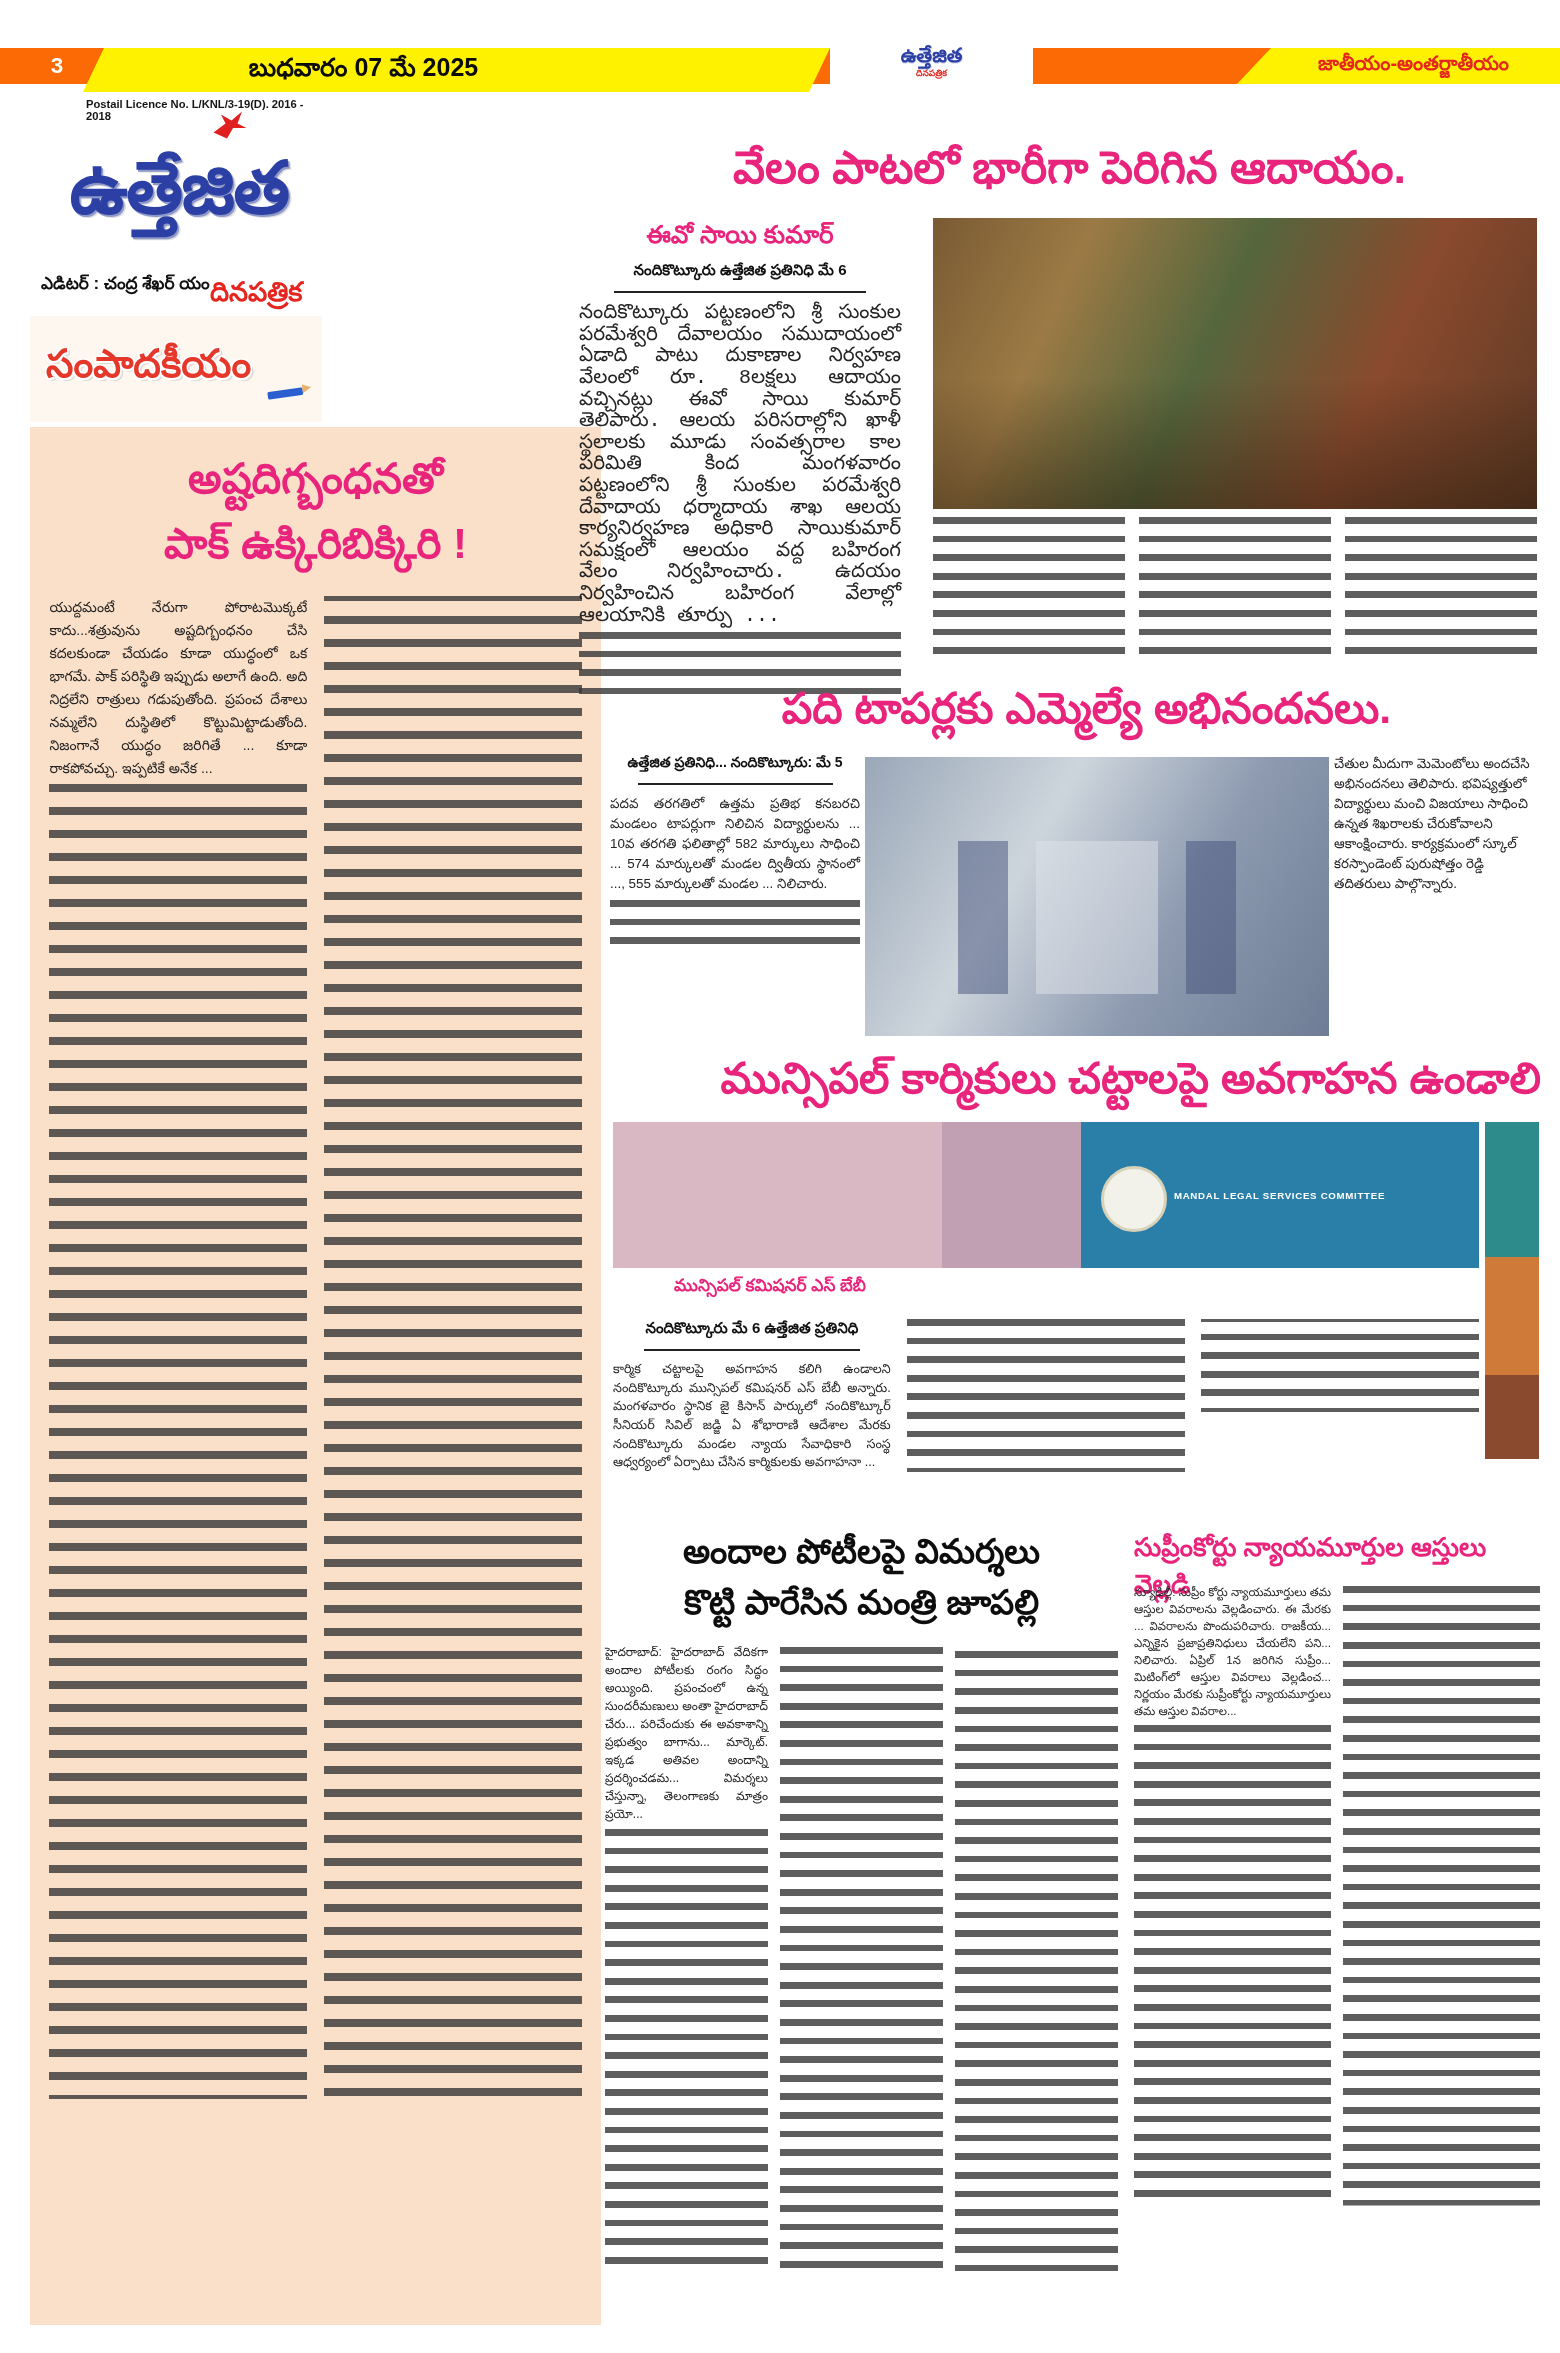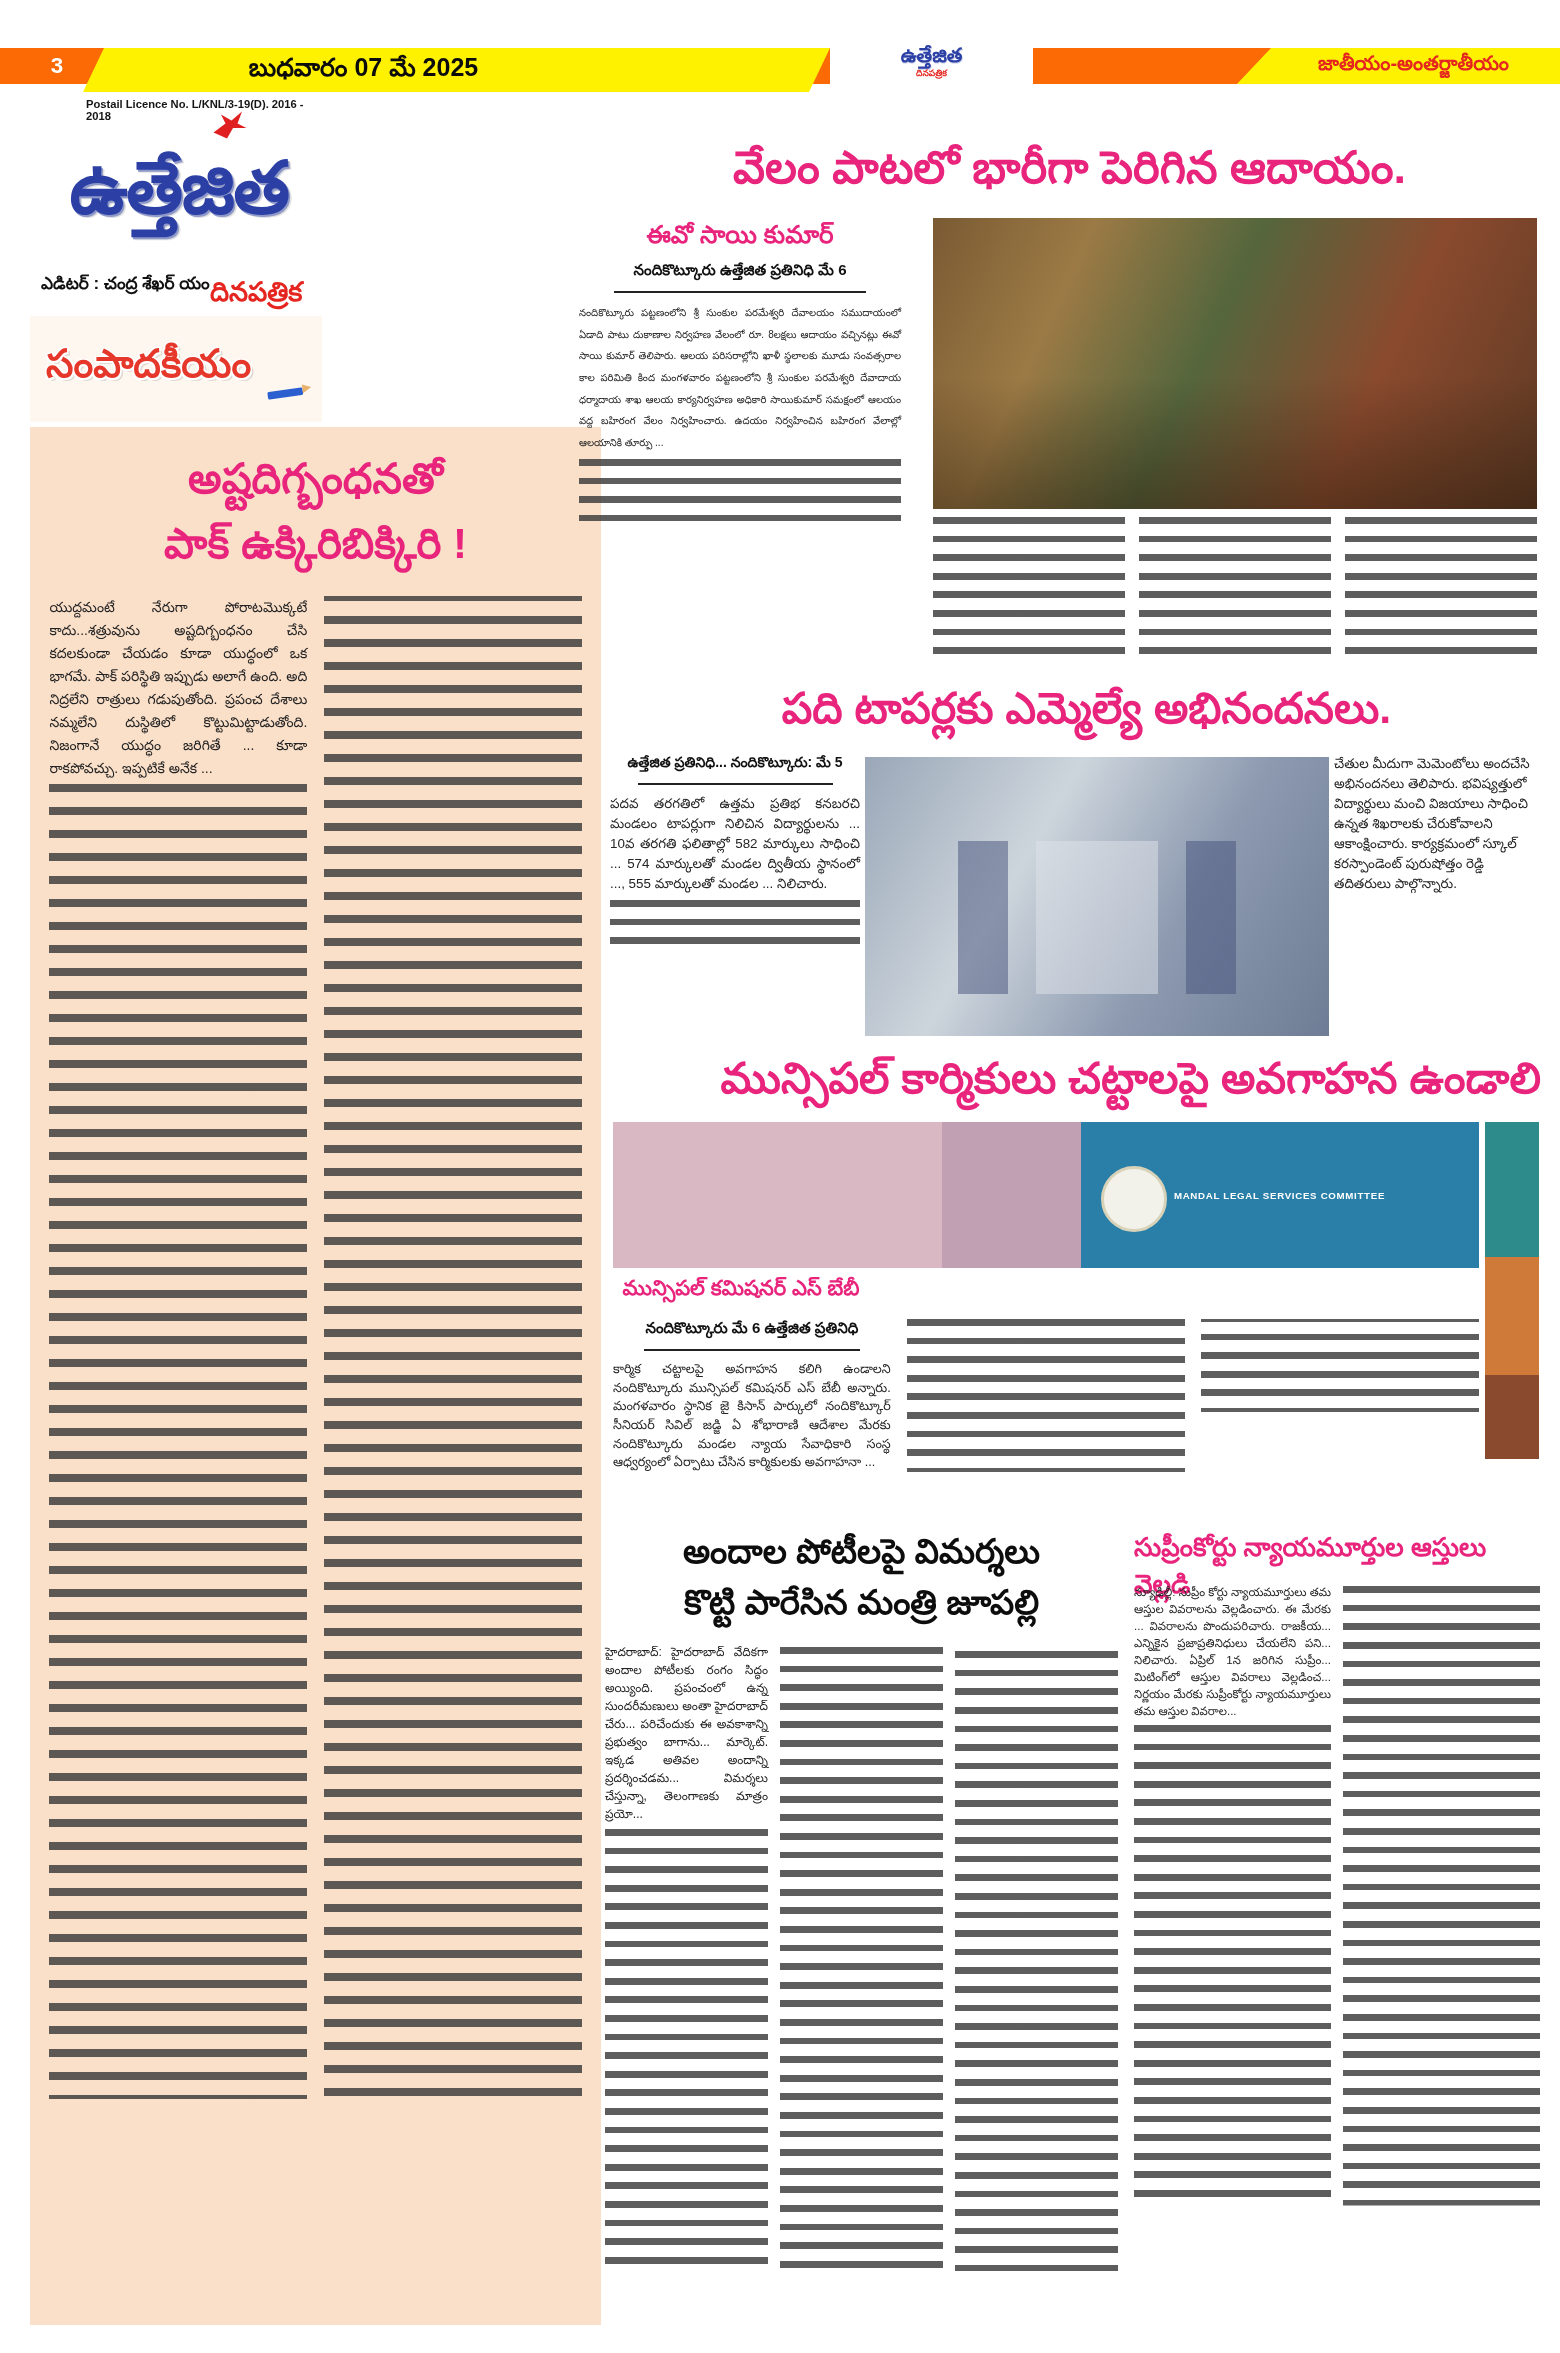--- a/index.html
+++ b/index.html
@@ -75,37 +75,37 @@
     background:#f2f2ea;border:3px solid #d8d2b8;}
   .photo3t{left:1485px;top:1122px;width:54px;height:337px;
     background:linear-gradient(180deg,#2e8b8b 0 40%,#d07a3a 40% 75%,#8a4a2e 75% 100%);}
 
   
   .a1-headline{left:589px;top:127px;width:961px;height:83px;color:var(--pink,#e8247c);
     font-size:45px;font-weight:bold;text-align:center;line-height:82px;}
   .a1-left{left:579px;top:221px;width:322px;height:434px;}
   .a1-left .byline-pink{font-size:24.6px;}
   .a1-left .dateline{font-size:15px;margin-top:6px;}
-  .a1-left .body{font-size:10px;line-height:21.6px;}
+  .a1-left .body{font-size:20px;line-height:21.6px;font-family:Liberation Mono, monospace;}
   .a1-under{left:933px;top:517px;width:604px;height:137px;display:flex;gap:13.4px;}
   .a1-under div{flex:1;}
 
   
   .a2-headline{left:630px;top:669px;width:913px;height:80px;color:var(--pink,#e8247c);
     font-size:43px;font-weight:bold;text-align:center;line-height:79px;}
   .a2-left{left:610px;top:754px;width:250px;height:283px;}
   .a2-left .dateline{font-size:14px;}
   .a2-left .body{font-size:13.4px;line-height:20px;}
   .a2-right{left:1334px;top:754px;width:206px;height:283px;}
   .a2-right .body{font-size:13.4px;line-height:20px;text-align:left;}
 
   
   .a3-headline{left:617px;top:1040px;width:924px;height:78px;color:var(--pink,#e8247c);
     font-size:43px;font-weight:bold;text-align:right;line-height:76px;}
-  .a3-byline{left:581px;top:1276px;width:320px;font-size:21px;}
+  .a3-byline{left:610px;top:1276px;width:320px;font-size:17px;}
   .a3-cols{left:613px;top:1319px;width:866px;height:179px;column-count:3;column-gap:16.4px;}
   .a3-cols .dateline{font-size:15px;}
   .a3-cols .body{font-size:12.7px;line-height:18.6px;}
 
   
   .a4-headline{left:605px;top:1526px;width:513px;color:#0d0d0d;font-size:34px;font-weight:bold;
     text-align:center;line-height:1.5;}
   .a4-cols{left:605px;top:1643px;width:513px;height:690px;column-count:3;column-gap:12px;}
   .a4-cols .body{font-size:12px;line-height:18px;}
 

